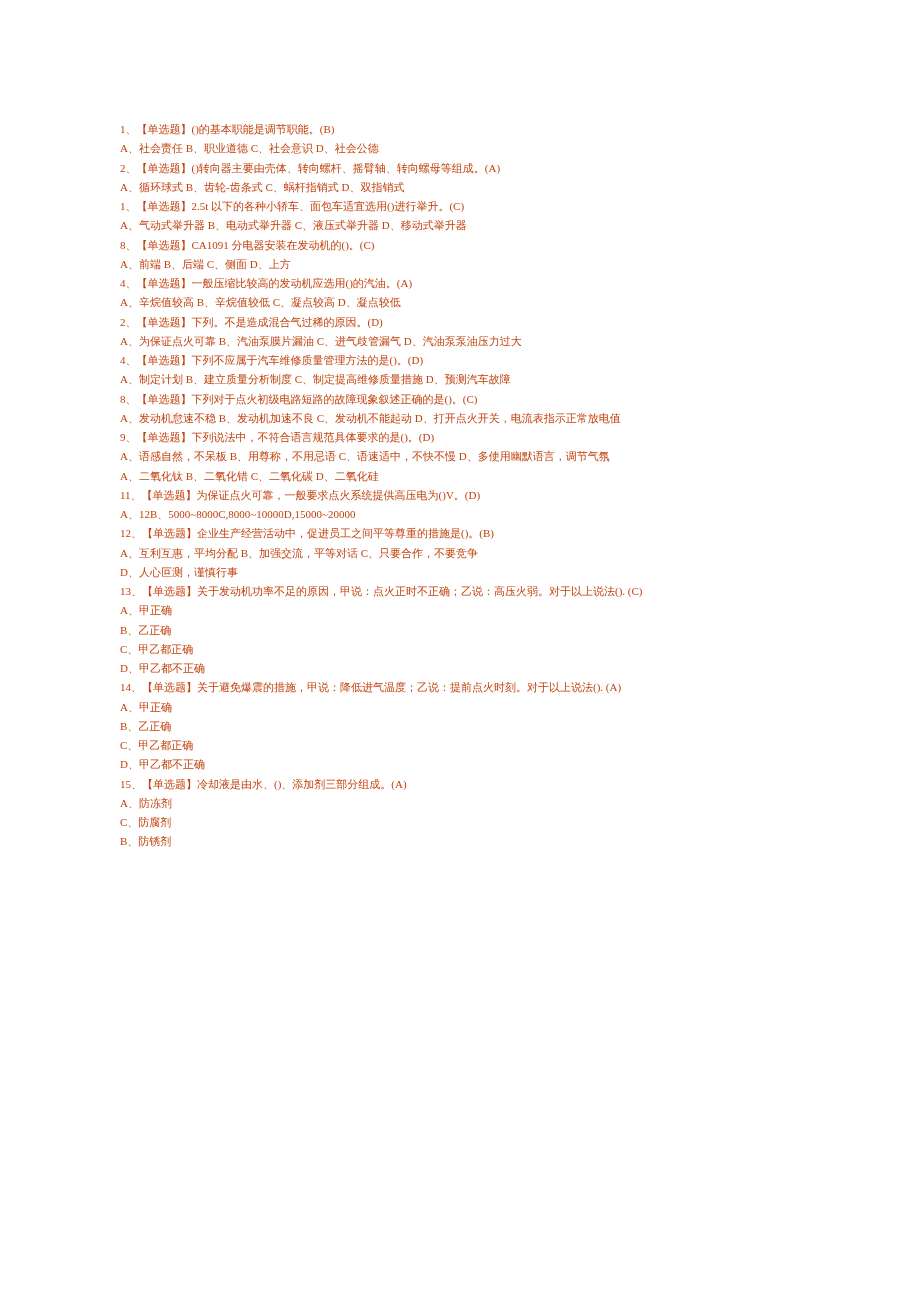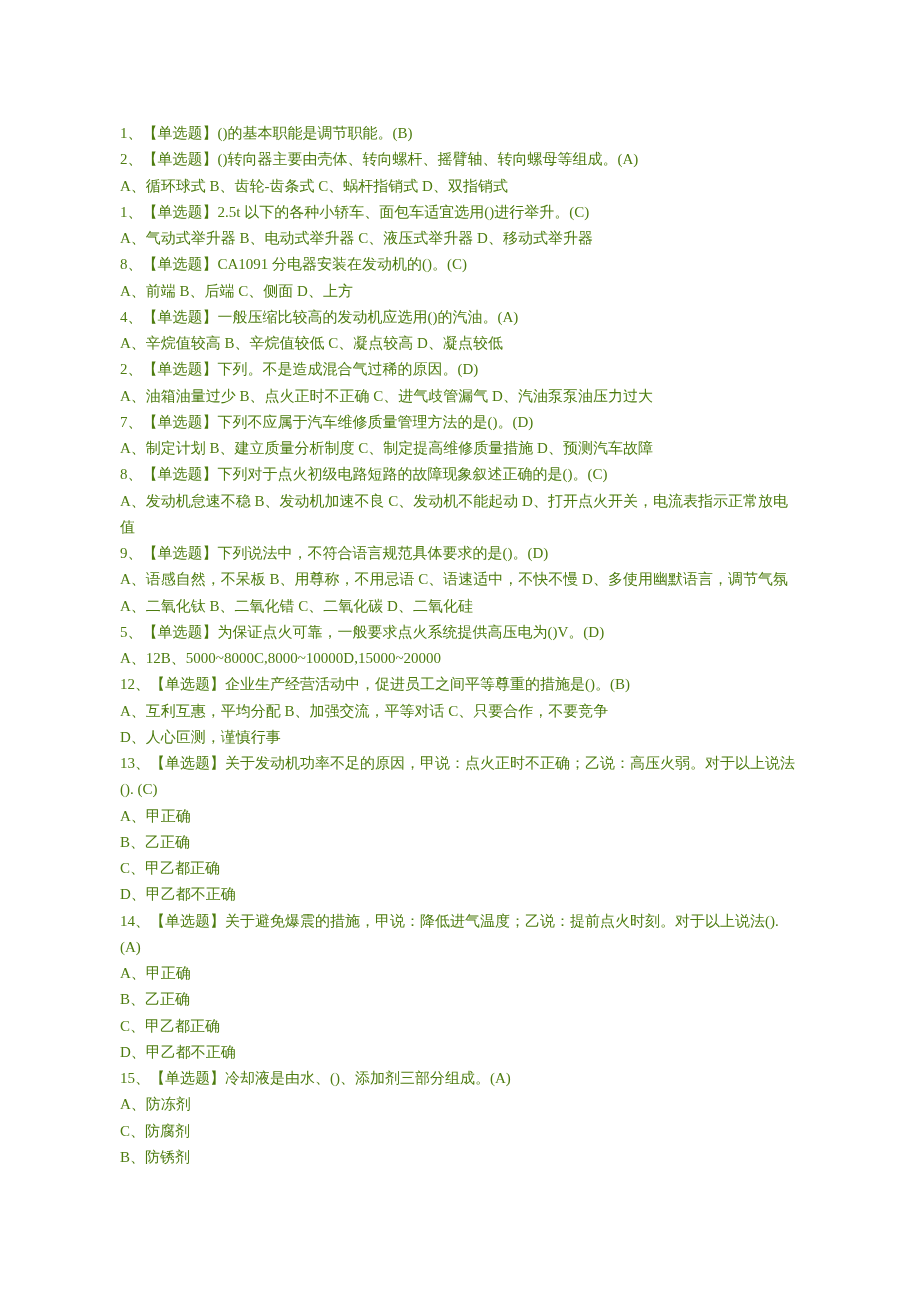--- a/index.html
+++ b/index.html
@@ -4,53 +4,54 @@
 <style>
   body {
     margin: 0;
     padding: 0;
     background: #ffffff;
     font-family: "SimSun", "宋体", serif;
     width: 920px;
   }
   .page {
     padding: 120px 120px 60px 120px;
-    font-size: 15px;
+    font-size: 11px;
     line-height: 1.75;
-    color: #4d7c0f;
+    color: #c2410c;
   }
   .line {
     display: block;
     white-space: pre-wrap;
     word-break: break-all;
   }
 </style>
 </head>
 <body>
 
 <div class="page">
     <span class="line">1、【单选题】()的基本职能是调节职能。(B)</span>
+    <span class="line">A、社会责任 B、职业道德 C、社会意识 D、社会公德</span>
     <span class="line">2、【单选题】()转向器主要由壳体、转向螺杆、摇臂轴、转向螺母等组成。(A)</span>
     <span class="line">A、循环球式 B、齿轮-齿条式 C、蜗杆指销式 D、双指销式</span>
     <span class="line">1、【单选题】2.5t 以下的各种小轿车、面包车适宜选用()进行举升。(C)</span>
     <span class="line">A、气动式举升器 B、电动式举升器 C、液压式举升器 D、移动式举升器</span>
     <span class="line">8、【单选题】CA1091 分电器安装在发动机的()。(C)</span>
     <span class="line">A、前端 B、后端 C、侧面 D、上方</span>
     <span class="line">4、【单选题】一般压缩比较高的发动机应选用()的汽油。(A)</span>
     <span class="line">A、辛烷值较高 B、辛烷值较低 C、凝点较高 D、凝点较低</span>
     <span class="line">2、【单选题】下列。不是造成混合气过稀的原因。(D)</span>
-    <span class="line">A、油箱油量过少 B、点火正时不正确 C、进气歧管漏气 D、汽油泵泵油压力过大</span>
-    <span class="line">7、【单选题】下列不应属于汽车维修质量管理方法的是()。(D)</span>
+    <span class="line">A、为保证点火可靠 B、汽油泵膜片漏油 C、进气歧管漏气 D、汽油泵泵油压力过大</span>
+    <span class="line">4、【单选题】下列不应属于汽车维修质量管理方法的是()。(D)</span>
     <span class="line">A、制定计划 B、建立质量分析制度 C、制定提高维修质量措施 D、预测汽车故障</span>
     <span class="line">8、【单选题】下列对于点火初级电路短路的故障现象叙述正确的是()。(C)</span>
     <span class="line">A、发动机怠速不稳 B、发动机加速不良 C、发动机不能起动 D、打开点火开关，电流表指示正常放电值</span>
     <span class="line">9、【单选题】下列说法中，不符合语言规范具体要求的是()。(D)</span>
     <span class="line">A、语感自然，不呆板 B、用尊称，不用忌语 C、语速适中，不快不慢 D、多使用幽默语言，调节气氛</span>
     <span class="line">A、二氧化钛 B、二氧化错 C、二氧化碳 D、二氧化硅</span>
-    <span class="line">5、【单选题】为保证点火可靠，一般要求点火系统提供高压电为()V。(D)</span>
+    <span class="line">11、【单选题】为保证点火可靠，一般要求点火系统提供高压电为()V。(D)</span>
     <span class="line">A、12B、5000~8000C,8000~10000D,15000~20000</span>
     <span class="line">12、【单选题】企业生产经营活动中，促进员工之间平等尊重的措施是()。(B)</span>
     <span class="line">A、互利互惠，平均分配 B、加强交流，平等对话 C、只要合作，不要竞争</span>
     <span class="line">D、人心叵测，谨慎行事</span>
     <span class="line">13、【单选题】关于发动机功率不足的原因，甲说：点火正时不正确；乙说：高压火弱。对于以上说法(). (C)</span>
     <span class="line">A、甲正确</span>
     <span class="line">B、乙正确</span>
     <span class="line">C、甲乙都正确</span>
     <span class="line">D、甲乙都不正确</span>
     <span class="line">14、【单选题】关于避免爆震的措施，甲说：降低进气温度；乙说：提前点火时刻。对于以上说法(). (A)</span>

